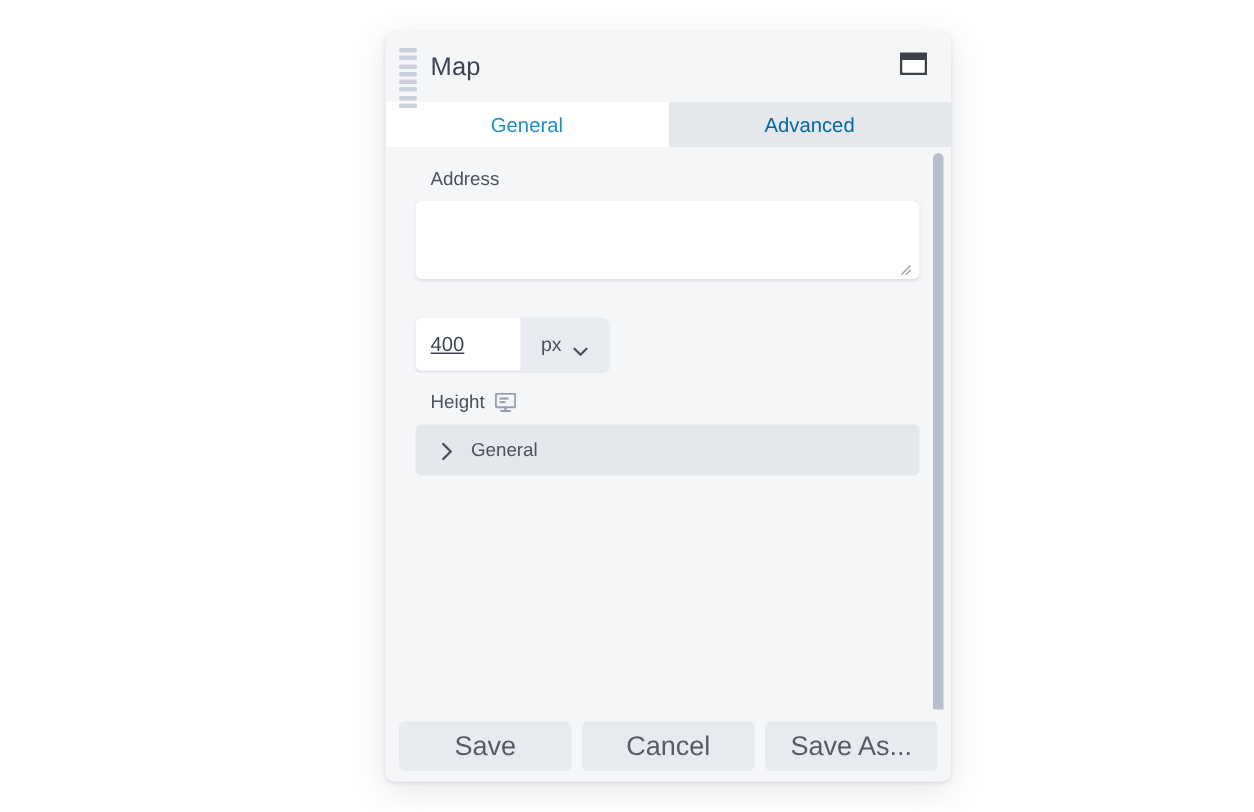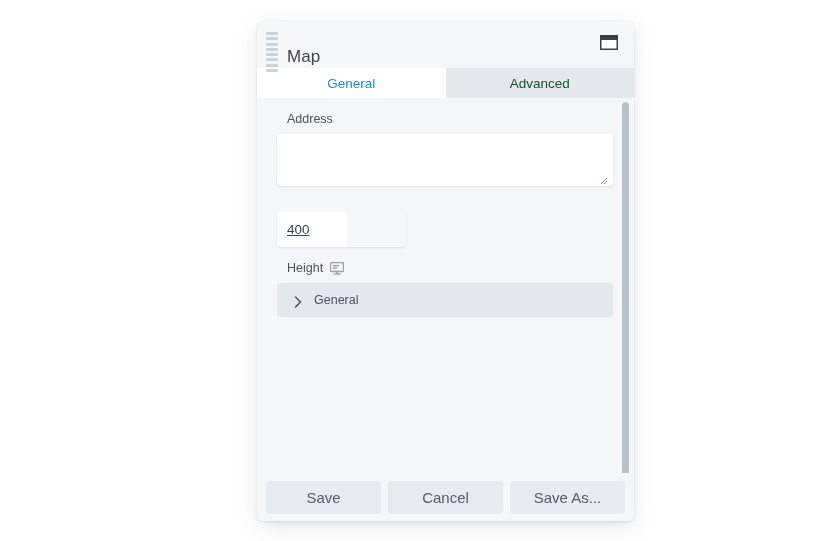--- a/index.html
+++ b/index.html
@@ -59,21 +59,21 @@
     display: block;
     width: 12px;
     height: 3px;
     background: #ccd2db;
     border-radius: 1px;
   }
 
   .panel-title {
     position: absolute;
     left: 30px;
-    top: 12px;
+    top: 0;
     height: 47px;
     line-height: 47px;
     font-size: 17px;
     color: #3d4451;
     letter-spacing: 0.1px;
   }
 
   .window-icon {
     position: absolute;
     right: 16px;
@@ -97,21 +97,21 @@
     font-size: 13.5px;
     cursor: pointer;
     user-select: none;
   }
   .tab.active {
     background: #ffffff;
     color: #1b8fc4;
   }
   .tab.inactive {
     background: #e4e7eb;
-    color: #14532d;
+    color: #0369a1;
   }
 
   
   .body-wrap {
     position: relative;
     flex: 1 1 auto;
     background: #f5f6f8;
     overflow: hidden;
   }
 
@@ -269,21 +269,21 @@
     padding: 0 9px;
     box-sizing: border-box;
   }
   .footer-btn {
     flex: 1 1 0;
     height: 33px;
     background: #e7eaee;
     border: none;
     border-radius: 4px;
     font-family: "Liberation Sans", sans-serif;
-    font-size: 15px;
+    font-size: 18px;
     color: #565c68;
     cursor: pointer;
     outline: none;
   }
 </style>
 </head>
 <body>
 
 <div id="stage">
 
@@ -330,20 +330,28 @@
               <path d="M7 1 L1 7 M7 4 L4 7" stroke="#9aa1ad" stroke-width="1" fill="none"></path>
             </svg>
           </span>
         </div>
 
         <div class="spacer-28"></div>
 
 
         <div class="height-row">
           <input class="height-input" type="text" value="400" style="">
+          <div class="unit-select">
+            <span>px</span>
+            <span class="chev-down">
+              <svg width="10" height="7" viewBox="0 0 10 7">
+                <path d="M1 1.5 L5 5.5 L9 1.5" stroke="#4b515d" stroke-width="1.5" fill="none" stroke-linecap="round" stroke-linejoin="round"></path>
+              </svg>
+            </span>
+          </div>
         </div>
 
         <div class="spacer-16"></div>
 
         <div class="field-label">
           <span>Height</span>
           <span class="desktop-icon">
             <svg width="14" height="13" viewBox="0 0 14 13">
               <rect x="0.5" y="0.5" width="13" height="9" rx="1" fill="none" stroke="#9aa1ad" stroke-width="1.4"></rect>
               <rect x="3" y="3" width="6" height="1.4" fill="#9aa1ad"></rect>

